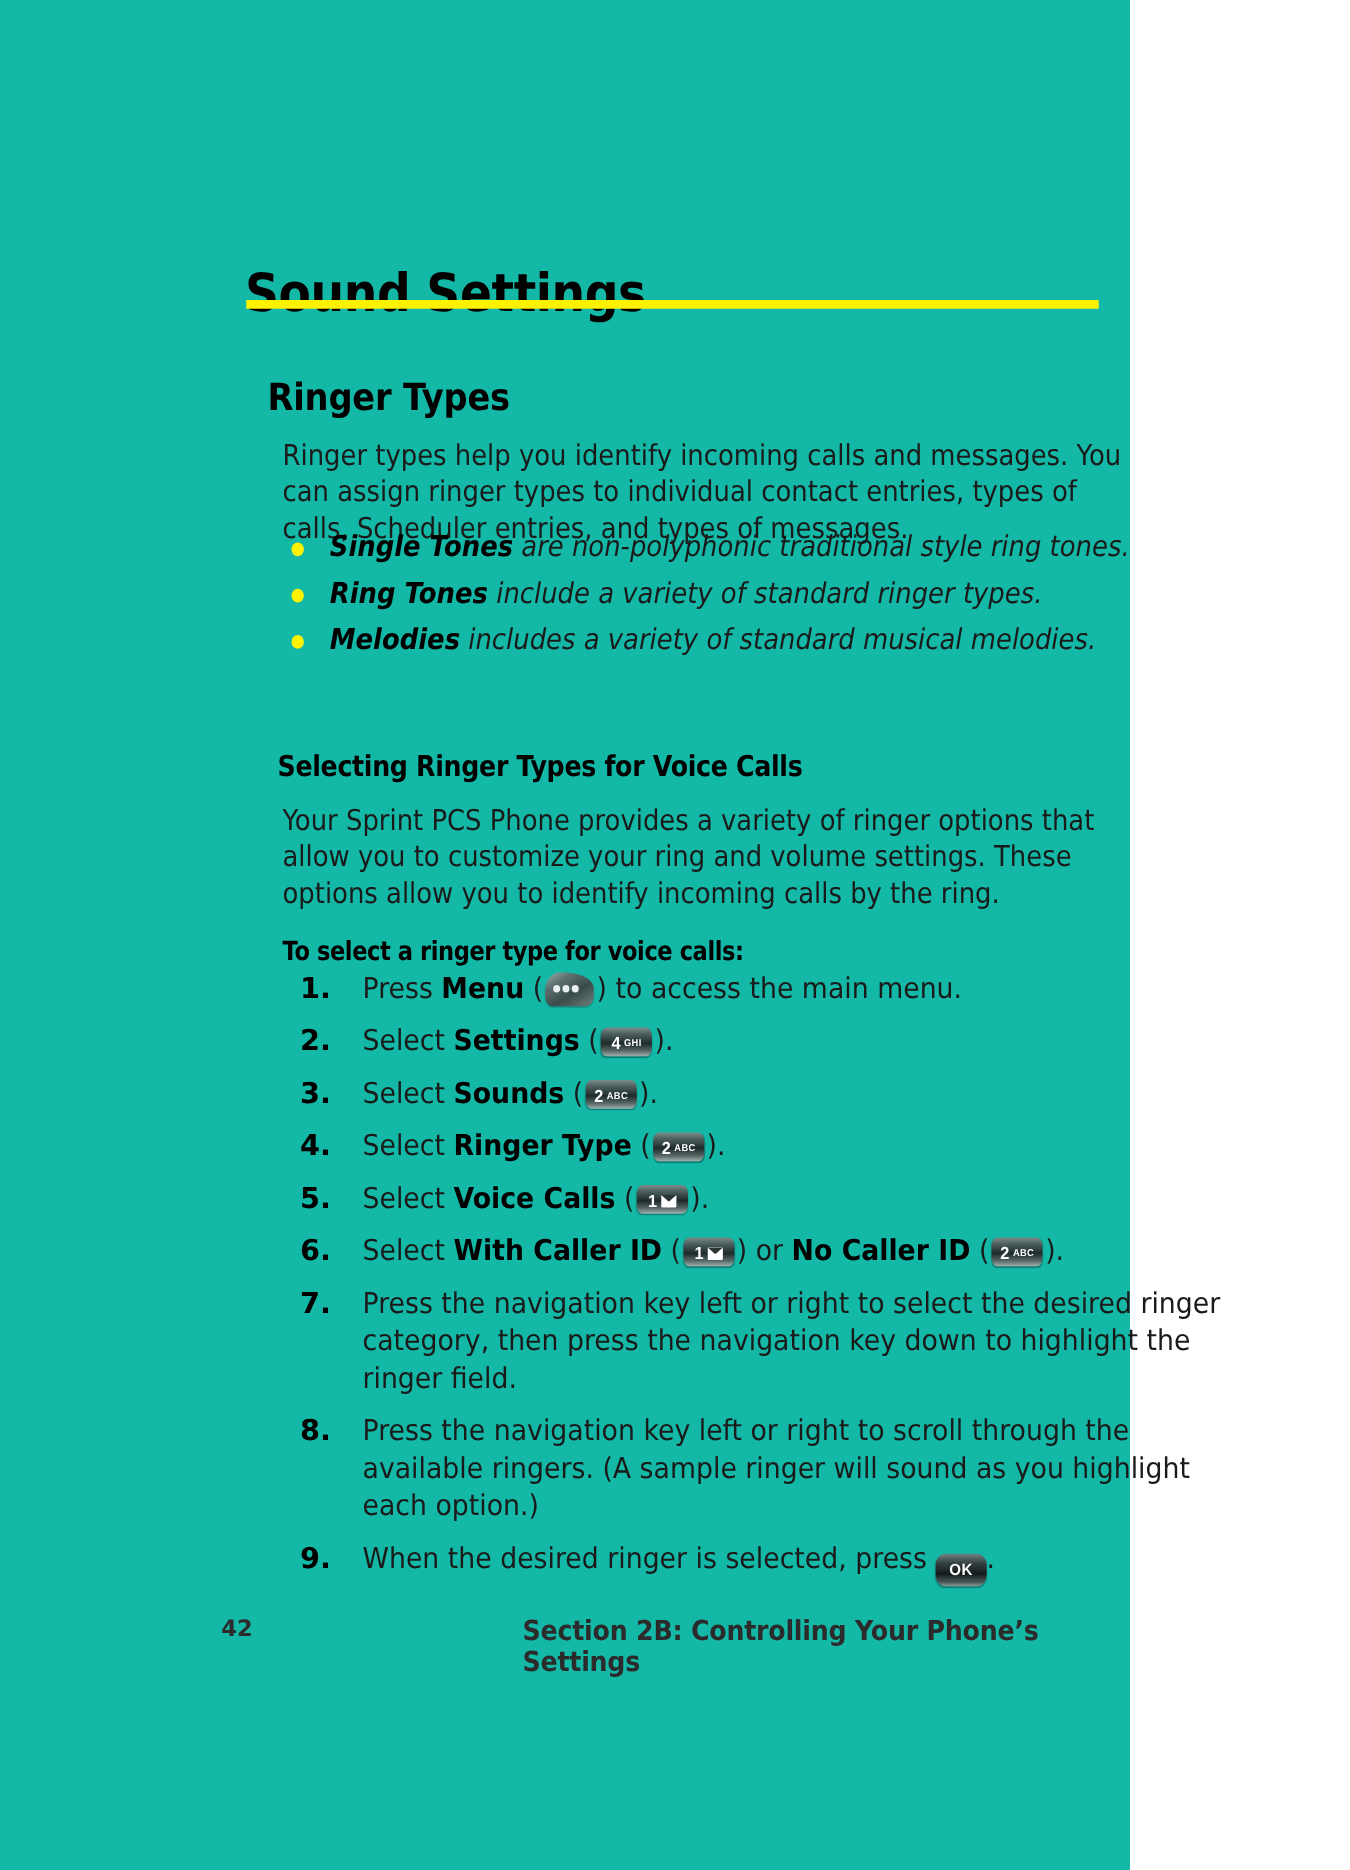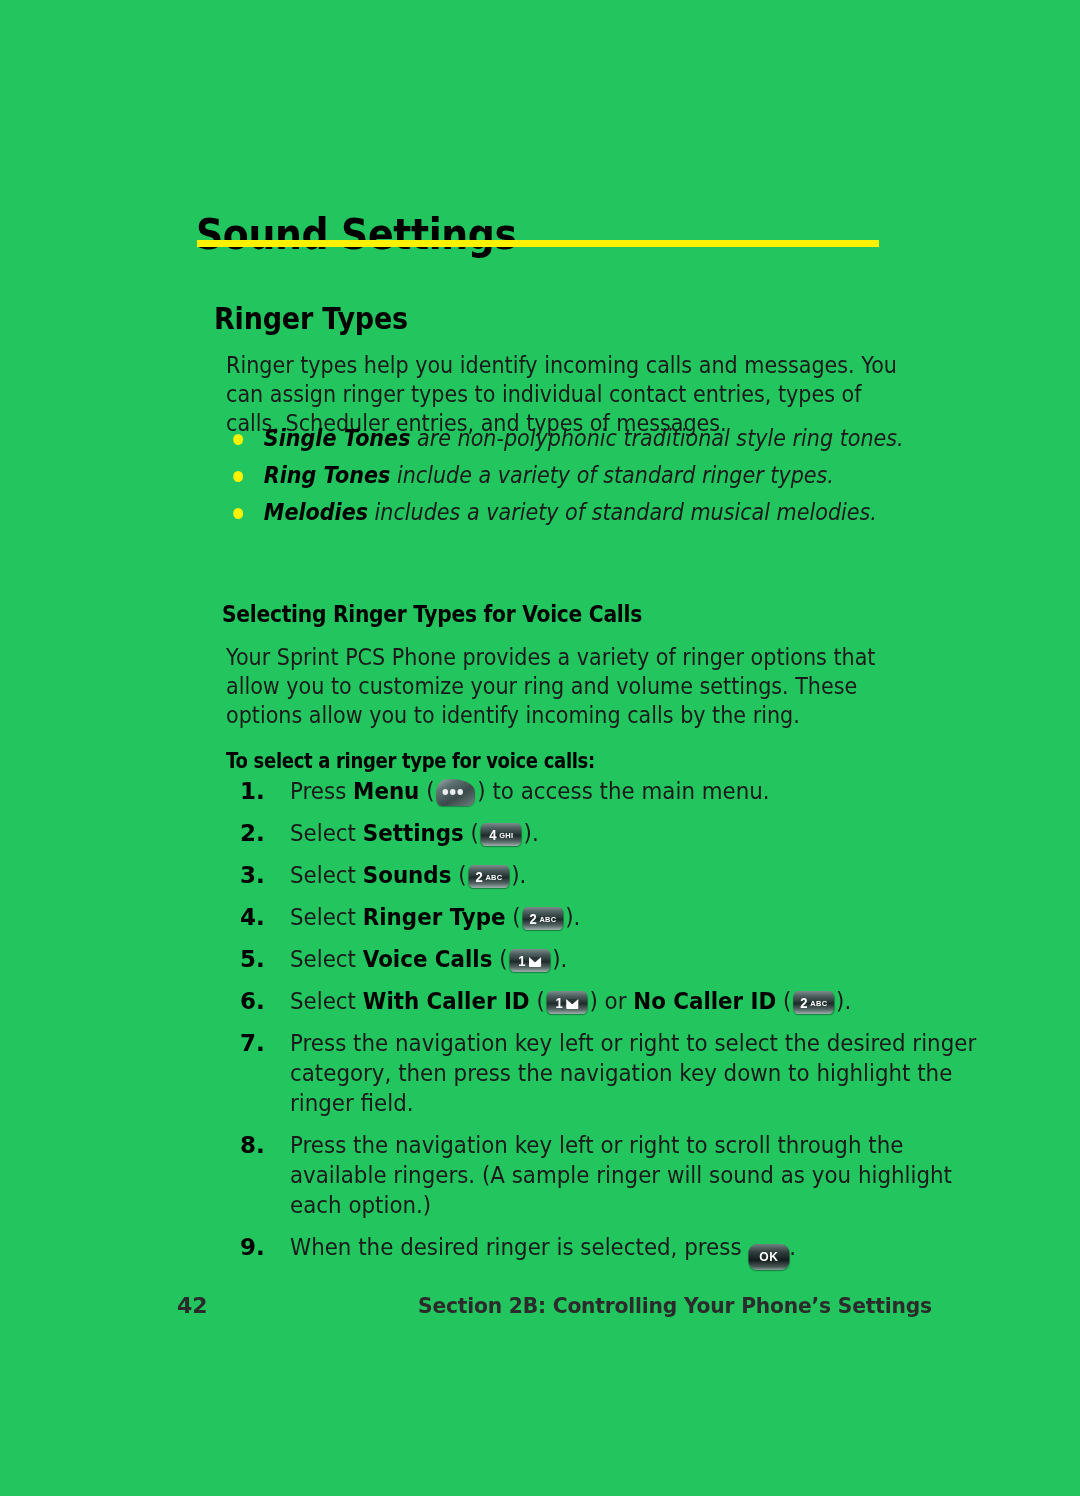--- a/index.html
+++ b/index.html
@@ -12,23 +12,23 @@
     height: 1496px;
     position: relative;
     font-family: "Liberation Sans", sans-serif;
     color: #111111;
     overflow: hidden;
   }
 
   .page {
     position: absolute;
     left: 0; top: 0;
-    width: 1080px;
+    width: 904px;
     height: 1496px;
-    background: #22c55e;
+    background: #14b8a6;
   }
 
   
   .chapter-title {
     position: absolute;
     left: 196px;
     top: 186px;
     font-size: 42px;
     font-weight: 700;
     letter-spacing: -0.4px;
@@ -269,21 +269,21 @@
     vertical-align: -6px;
     box-shadow: 0 1px 1px rgba(0,0,0,0.35);
     font-family: "Liberation Sans", sans-serif;
   }
 
   
   .footer-page {
     position: absolute;
     left: 177px;
     top: 1293px;
-    font-size: 22px;
+    font-size: 18px;
     font-weight: 700;
     color: #2b2b2b;
     font-family: "DejaVu Sans", sans-serif;
   }
   .footer-sec {
     position: absolute;
     left: 418px;
     top: 1293px;
     font-size: 22px;
     font-weight: 700;

